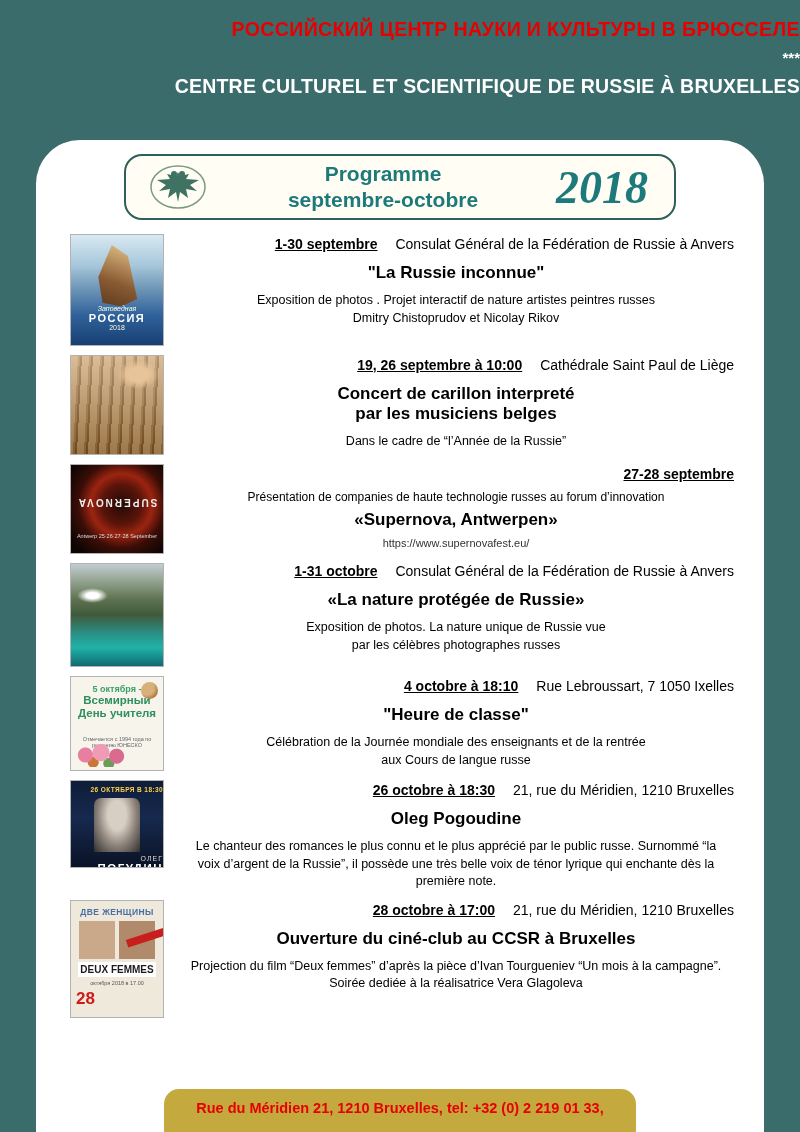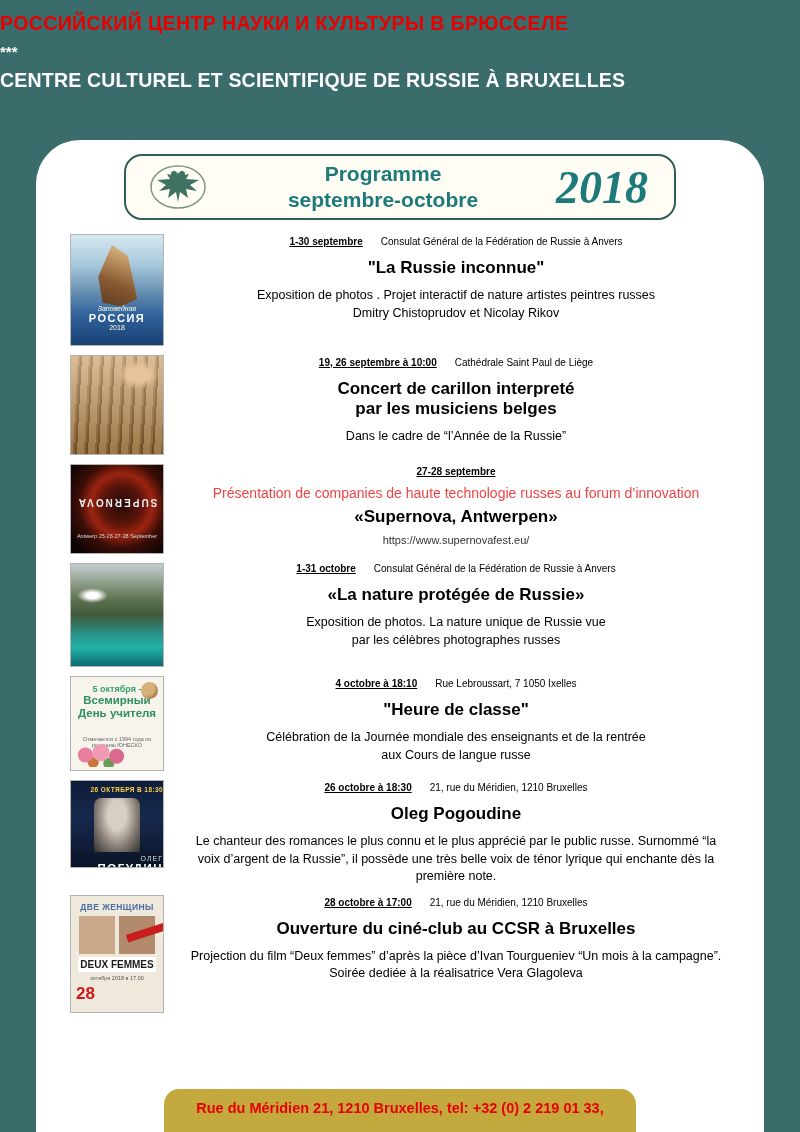--- a/index.html
+++ b/index.html
@@ -1,21 +1,21 @@
 <!DOCTYPE html>
 <html><head>
 <meta charset="utf-8">
 <style>
   *{box-sizing:border-box;margin:0;padding:0;}
   html,body{width:800px;height:1132px;}
   body{background:#3B6C6C;font-family:"Liberation Sans",sans-serif;overflow:hidden;}
   .poster{position:relative;width:800px;height:1132px;}
 
   
-  .hdr{padding-top:12px;text-align:left;}
+  .hdr{padding-top:18px;text-align:right;}
   .hdr .ru{color:#E60000;font-weight:bold;font-size:19.5px;letter-spacing:.4px;}
   .hdr .stars{color:#fff;font-weight:bold;font-size:15px;margin:8px 0 9px;}
   .hdr .fr{color:#fff;font-weight:bold;font-size:19.5px;letter-spacing:.2px;}
 
   
   .card{position:absolute;left:36px;right:36px;top:140px;bottom:0;background:#fff;
         border-radius:44px 44px 0 0;display:flex;flex-direction:column;padding:14px 22px 0;}
 
   
   .banner{width:552px;min-height:66px;margin:0 auto;border:2px solid #2F5F5A;border-radius:18px;
@@ -23,26 +23,26 @@
   .banner .logo{flex:none;width:64px;display:flex;justify-content:center;}
   .banner .prog{flex:1;text-align:center;color:#1D7A7A;font-weight:bold;font-size:21px;line-height:1.25;}
   .banner .year{flex:none;color:#1D7A7A;font-weight:bold;font-style:italic;font-size:46px;
                 font-family:"Liberation Serif",serif;padding-right:6px;}
 
   
   .events{margin-top:14px;display:flex;flex-direction:column;gap:9px;padding:0 8px 0 12px;}
   .event{display:flex;gap:14px;align-items:flex-start;}
   .thumb{flex:none;width:94px;position:relative;overflow:hidden;border:1px solid #b3b3b3;}
   .ebody{flex:1;text-align:center;color:#111;}
-  .dateline{font-size:10px;margin-top:2px;color:#000;}
+  .dateline{font-size:14px;margin-top:2px;color:#000;text-align:right;}
   .date{font-weight:bold;text-decoration:underline;}
   .loc{margin-left:18px;}
   .etitle{font-size:17px;font-weight:bold;margin:11px 0 9px;white-space:pre-line;color:#000;}
   .edesc{font-size:12.5px;line-height:1.4;white-space:pre-line;color:#000;}
-  .predesc{font-size:14px;margin:8px 0 2px;color:#ef4444;}
+  .predesc{font-size:12px;margin:8px 0 2px;color:#000000;}
   .elink{font-size:11px;color:#333;margin-top:2px;display:inline-block;text-decoration:none;}
 
   
   .t1{height:112px;background:linear-gradient(180deg,#d8e9f2 0%,#a6c6da 28%,#6b93b5 50%,#31639c 72%,#173f73 100%);}
   .t1 .rock{position:absolute;left:26%;top:9%;width:46%;height:56%;
             background:linear-gradient(200deg,#e8c98f,#8a5a32 60%,#5a3a1e);
             clip-path:polygon(40% 0,78% 18%,100% 88%,62% 100%,18% 94%,8% 52%);}
   .t1 .cap{position:absolute;bottom:14px;left:0;right:0;text-align:center;color:#fff;}
   .t1 .r0{font-style:italic;font-size:7px;color:#ffffe8;}
   .t1 .r1{font-size:11px;font-weight:bold;letter-spacing:1.5px;}

